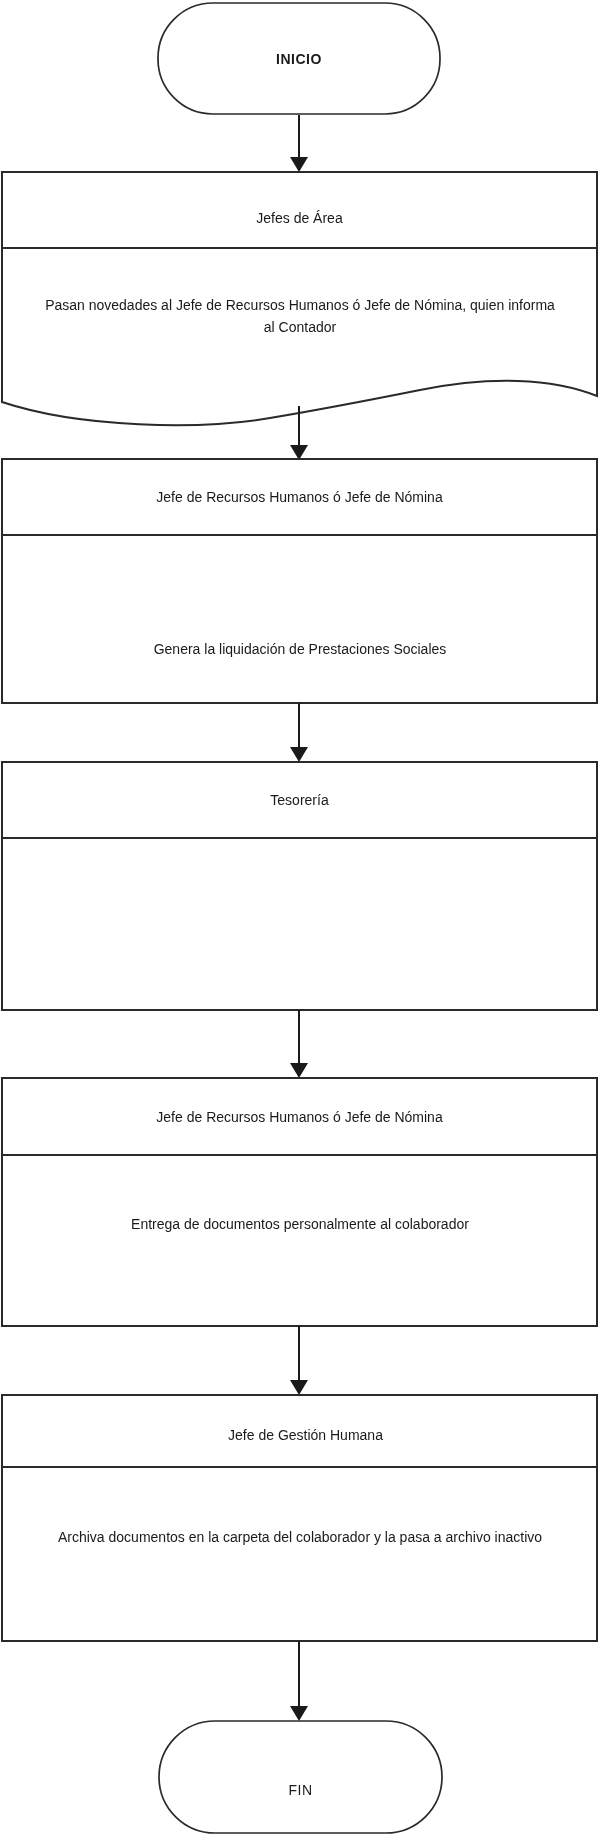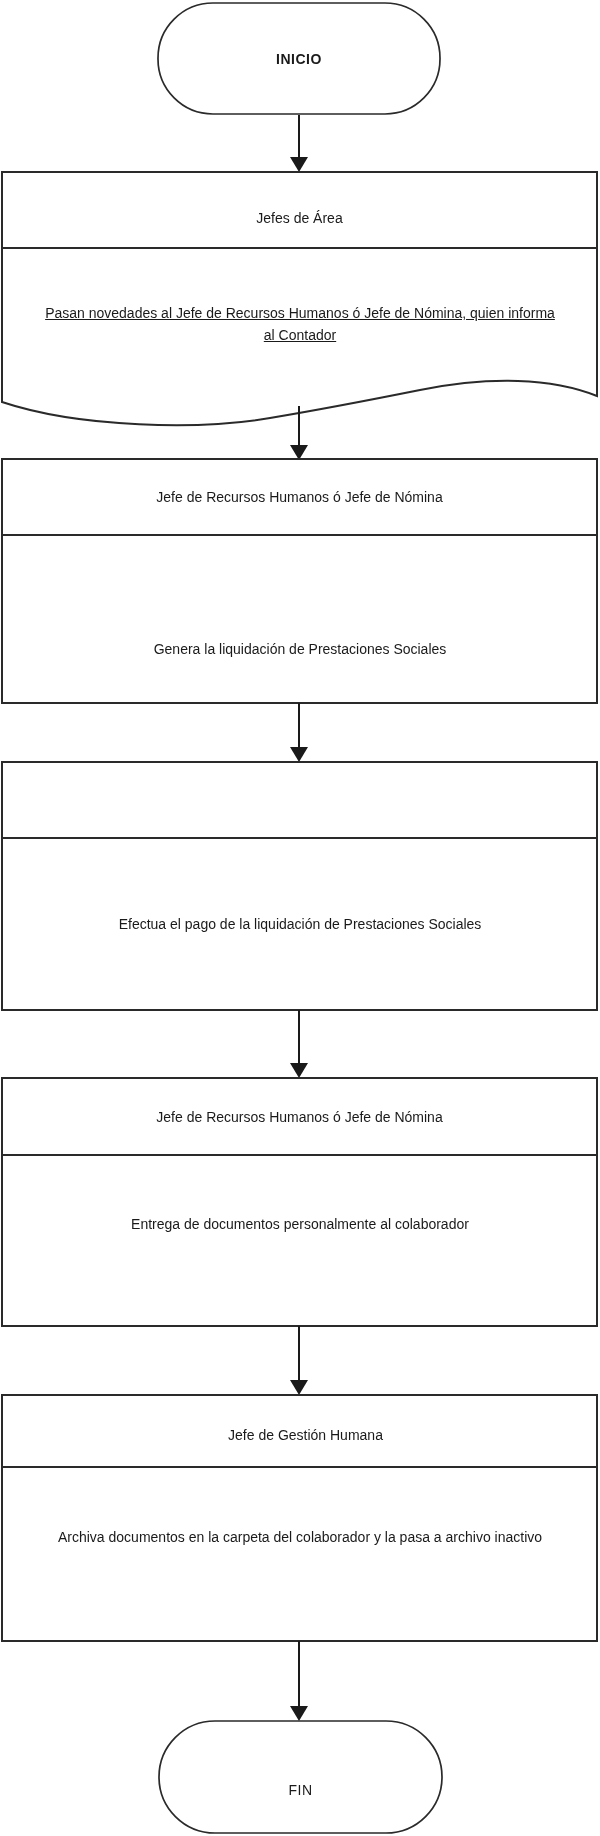--- a/index.html
+++ b/index.html
@@ -91,26 +91,26 @@
       <line x1="299" y1="1641" x2="299" y2="1707" stroke="#1a1a1a" stroke-width="2"></line>
       <polygon points="290,1706 308,1706 299,1721" fill="#1a1a1a"></polygon>
     </g>
 
     <rect x="159" y="1721" width="283" height="112" rx="56" ry="56" fill="#ffffff" stroke="#2a2a2a" stroke-width="1.7"></rect>
   </svg>
 
   <div class="label terminator-label" style="left:158px; top:3px; width:282px; height:111px;font-weight:bold;">INICIO</div>
 
   <div class="label" style="left:2px; top:180px; width:595px; height:76px;">Jefes de Área</div>
-  <div class="label" style="left:40px; top:252px; width:520px; height:144px;text-decoration:underline;">Pasan novedades al Jefe de Recursos Humanos ó Jefe de Nómina, quien informa al Contador</div>
+  <div class="label" style="left:40px; top:244px; width:520px; height:144px;">Pasan novedades al Jefe de Recursos Humanos ó Jefe de Nómina, quien informa al Contador</div>
 
   <div class="label" style="left:2px; top:459px; width:595px; height:76px;">Jefe de Recursos Humanos ó Jefe de Nómina</div>
   <div class="label" style="left:40px; top:565px; width:520px; height:168px;">Genera la liquidación de Prestaciones Sociales</div>
 
-  <div class="label" style="left:40px; top:838px; width:520px; height:172px;">Efectua el pago de la liquidación de Prestaciones Sociales</div>
+  <div class="label" style="left:2px; top:762px; width:595px; height:76px;">Tesorería</div>
 
   <div class="label" style="left:2px; top:1078px; width:595px; height:77px;">Jefe de Recursos Humanos ó Jefe de Nómina</div>
   <div class="label" style="left:40px; top:1155px; width:520px; height:138px;">Entrega de documentos personalmente al colaborador</div>
 
   <div class="label" style="left:8px; top:1395px; width:595px; height:80px;">Jefe de Gestión Humana</div>
   <div class="label" style="left:40px; top:1461px; width:520px; height:152px;">Archiva documentos en la carpeta del colaborador y la pasa a archivo inactivo</div>
 
   <div class="label terminator-label" style="left:159px; top:1721px; width:283px; height:112px;margin-top:13px;">FIN</div>
 
 </div>

